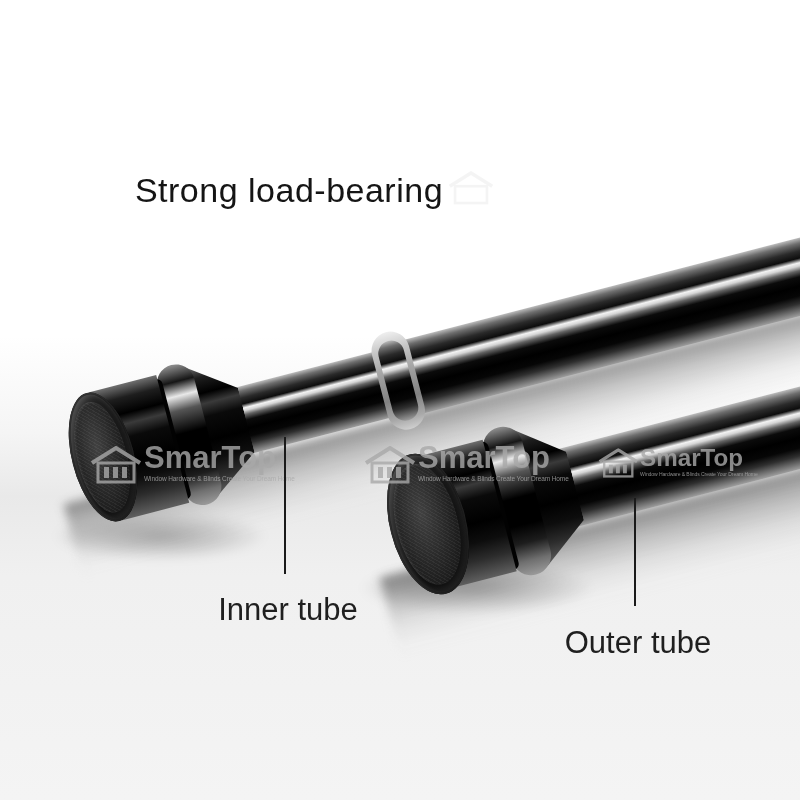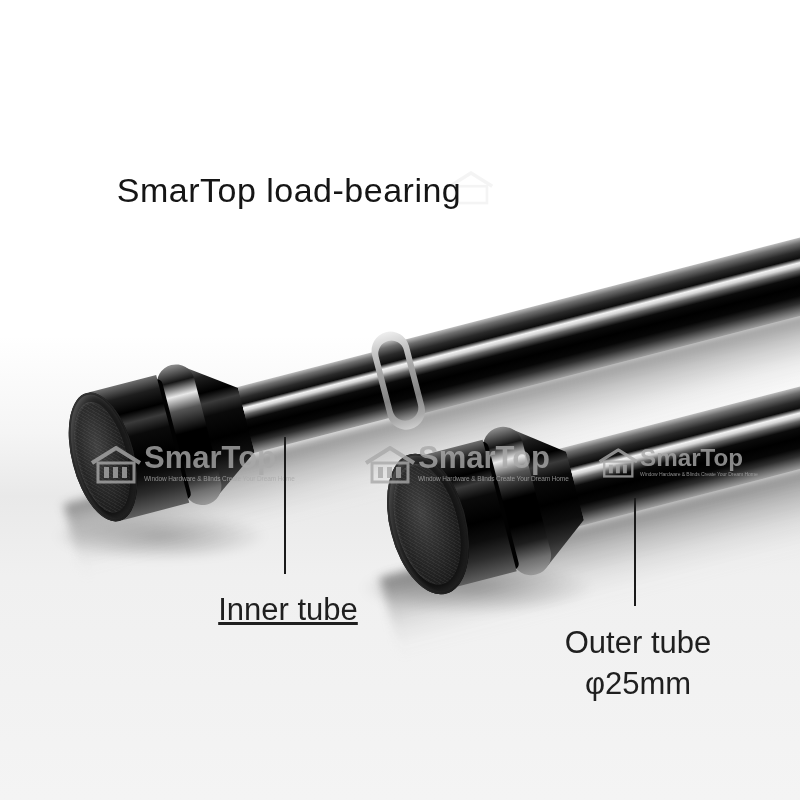--- a/index.html
+++ b/index.html
@@ -11,21 +11,21 @@
   .abs{position:absolute;}
 
   
   .heading{
     left:66px;top:167px;width:446px;text-align:center;
     font-size:34px;line-height:47px;color:#151515;letter-spacing:.5px;
   }
   .tube-label{
     width:240px;text-align:center;font-size:31px;line-height:41px;color:#1f1f1f;
   }
-  .label-inner{left:168px;top:589px;text-decoration:underline;}
+  .label-inner{left:168px;top:589px;}
   .label-outer{left:518px;top:622px;text-align:center;}
   .leader{width:2px;background:#1a1a1a;}
   .leader-inner{left:284px;top:437px;height:137px;}
   .leader-outer{left:634px;top:498px;height:108px;}
 
   
   .wm{display:flex;align-items:flex-start;color:#a9a9a9;opacity:.8;}
   .wm svg{flex:0 0 auto;margin-top:3px;margin-right:2px;}
   .wm-col{display:flex;flex-direction:column;align-items:flex-start;}
   .wm-brand{font-size:31px;font-weight:700;line-height:30px;white-space:nowrap;}
@@ -171,25 +171,24 @@
   </div>
 </div>
 <div class="abs wm wm-ghost">
   <svg width="46" height="34" viewBox="0 0 52 38">
     <path d="M2 17 L26 2 L50 17" fill="none" stroke="currentColor" stroke-width="4"></path>
     <rect x="8" y="17" width="36" height="19" fill="none" stroke="currentColor" stroke-width="3"></rect>
   </svg>
 </div>
 
 <div class="abs heading">
-  <div>SmarTop load-bearing</div>
+  <div>Strong load-bearing</div>
 </div>
 
 <div class="abs leader leader-inner"></div>
 <div class="abs leader leader-outer"></div>
 
 <div class="abs tube-label label-inner">
   <div>Inner tube</div>
 </div>
 <div class="abs tube-label label-outer">
   <div>Outer tube</div>
-  <div>φ25mm</div>
 </div>
 
 </body></html>

